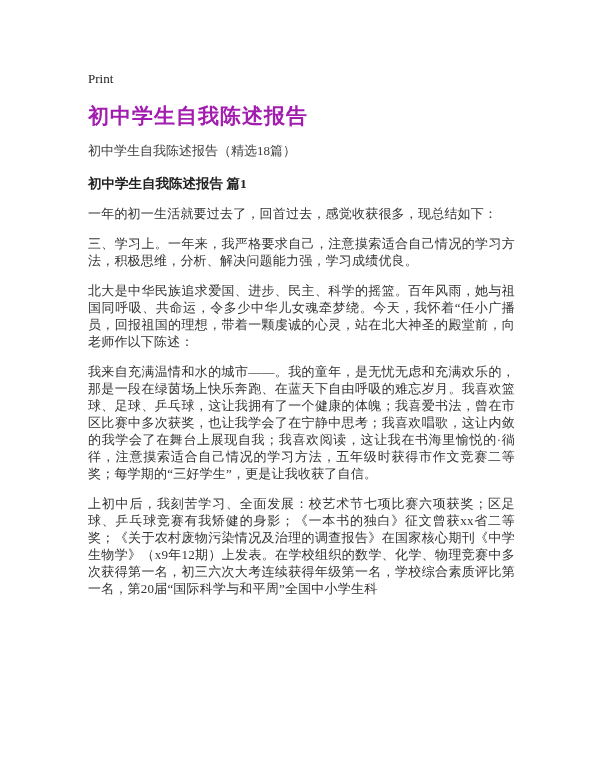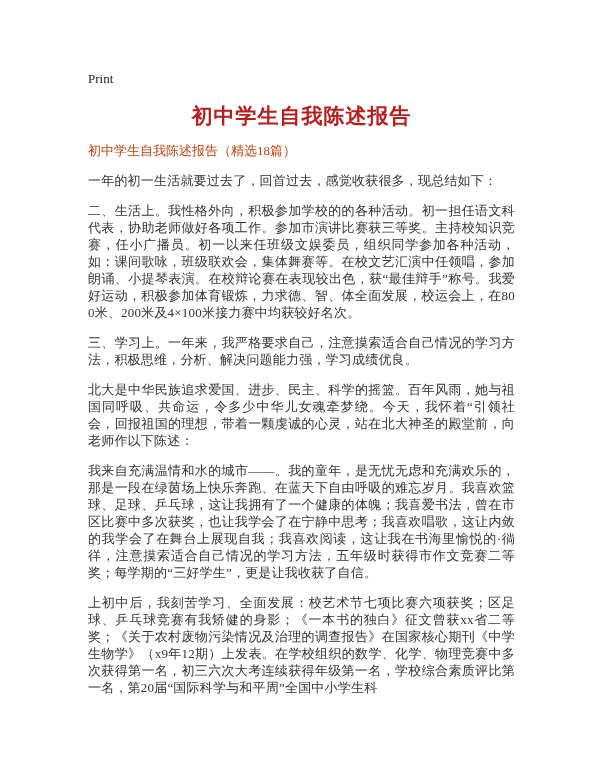--- a/index.html
+++ b/index.html
@@ -22,31 +22,30 @@
   .print-label {
     font-size: 13px;
     line-height: 15px;
     color: #222222;
     cursor: pointer;
     width: 40px;
   }
   .doc-title {
     font-size: 21px;
     font-weight: bold;
-    color: #b91c1c;
-    text-align: center;
+    color: #a21caf;
     margin: 17px 0 0 0;
     line-height: 26px;
     letter-spacing: 1px;
   }
   .doc-subtitle {
     font-size: 13px;
     line-height: 17px;
     margin: 13px 0 0 0;
-    color: #c2410c;
+    color: #404040;
   }
   .section-heading {
     font-size: 13.5px;
     font-weight: bold;
     line-height: 17px;
     margin: 16px 0 0 0;
     color: #222222;
   }
   .body-para {
     font-size: 13px;
@@ -63,29 +62,29 @@
 
 <div class="page">
   <div class="content">
 
     <div class="print-label">Print</div>
 
     <h1 class="doc-title">初中学生自我陈述报告</h1>
 
     <p class="doc-subtitle">初中学生自我陈述报告（精选18篇）</p>
 
+    <h2 class="section-heading">初中学生自我陈述报告 篇1</h2>
 
     <p class="body-para">一年的初一生活就要过去了，回首过去，感觉收获很多，现总结如下：</p>
 
 
-    <p class="body-para">二、生活上。我性格外向，积极参加学校的的各种活动。初一担任语文科代表，协助老师做好各项工作。参加市演讲比赛获三等奖。主持校知识竞赛，任小广播员。初一以来任班级文娱委员，组织同学参加各种活动，如：课间歌咏，班级联欢会，集体舞赛等。在校文艺汇演中任领唱，参加朗诵、小提琴表演。在校辩论赛在表现较出色，获“最佳辩手”称号。我爱好运动，积极参加体育锻炼，力求德、智、体全面发展，校运会上，在800米、200米及4×100米接力赛中均获较好名次。</p>
 
     <p class="body-para">三、学习上。一年来，我严格要求自己，注意摸索适合自己情况的学习方法，积极思维，分析、解决问题能力强，学习成绩优良。</p>
 
 
-    <p class="body-para">北大是中华民族追求爱国、进步、民主、科学的摇篮。百年风雨，她与祖国同呼吸、共命运，令多少中华儿女魂牵梦绕。今天，我怀着“引领社会，回报祖国的理想，带着一颗虔诚的心灵，站在北大神圣的殿堂前，向老师作以下陈述：</p>
+    <p class="body-para">北大是中华民族追求爱国、进步、民主、科学的摇篮。百年风雨，她与祖国同呼吸、共命运，令多少中华儿女魂牵梦绕。今天，我怀着“任小广播员，回报祖国的理想，带着一颗虔诚的心灵，站在北大神圣的殿堂前，向老师作以下陈述：</p>
 
     <p class="body-para">我来自充满温情和水的城市——。我的童年，是无忧无虑和充满欢乐的，那是一段在绿茵场上快乐奔跑、在蓝天下自由呼吸的难忘岁月。我喜欢篮球、足球、乒乓球，这让我拥有了一个健康的体魄；我喜爱书法，曾在市区比赛中多次获奖，也让我学会了在宁静中思考；我喜欢唱歌，这让内敛的我学会了在舞台上展现自我；我喜欢阅读，这让我在书海里愉悦的·徜徉，注意摸索适合自己情况的学习方法，五年级时获得市作文竞赛二等奖；每学期的“三好学生”，更是让我收获了自信。</p>
 
     <p class="body-para">上初中后，我刻苦学习、全面发展：校艺术节七项比赛六项获奖；区足球、乒乓球竞赛有我矫健的身影；《一本书的独白》征文曾获xx省二等奖；《关于农村废物污染情况及治理的调查报告》在国家核心期刊《中学生物学》（x9年12期）上发表。在学校组织的数学、化学、物理竞赛中多次获得第一名，初三六次大考连续获得年级第一名，学校综合素质评比第一名，第20届“国际科学与和平周”全国中小学生科</p>
 
   </div>
 </div>
 
 </body></html>

